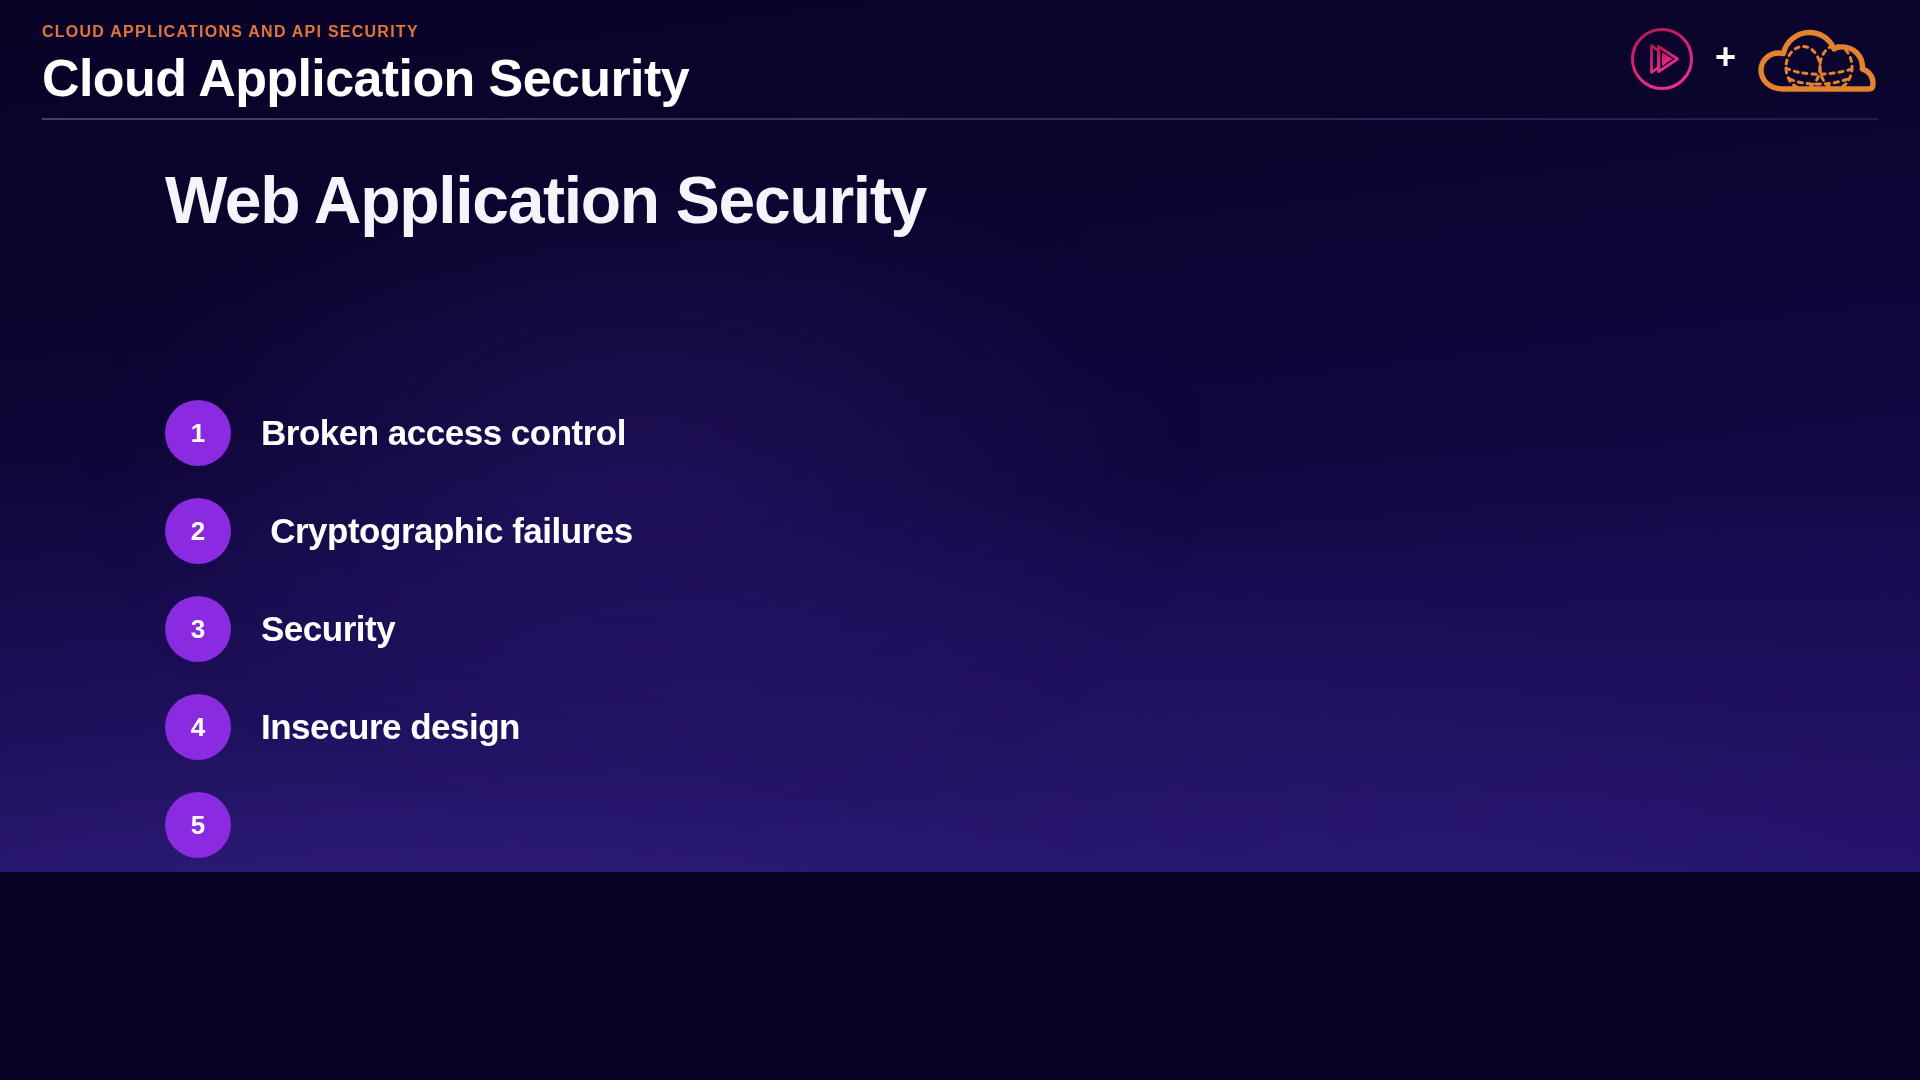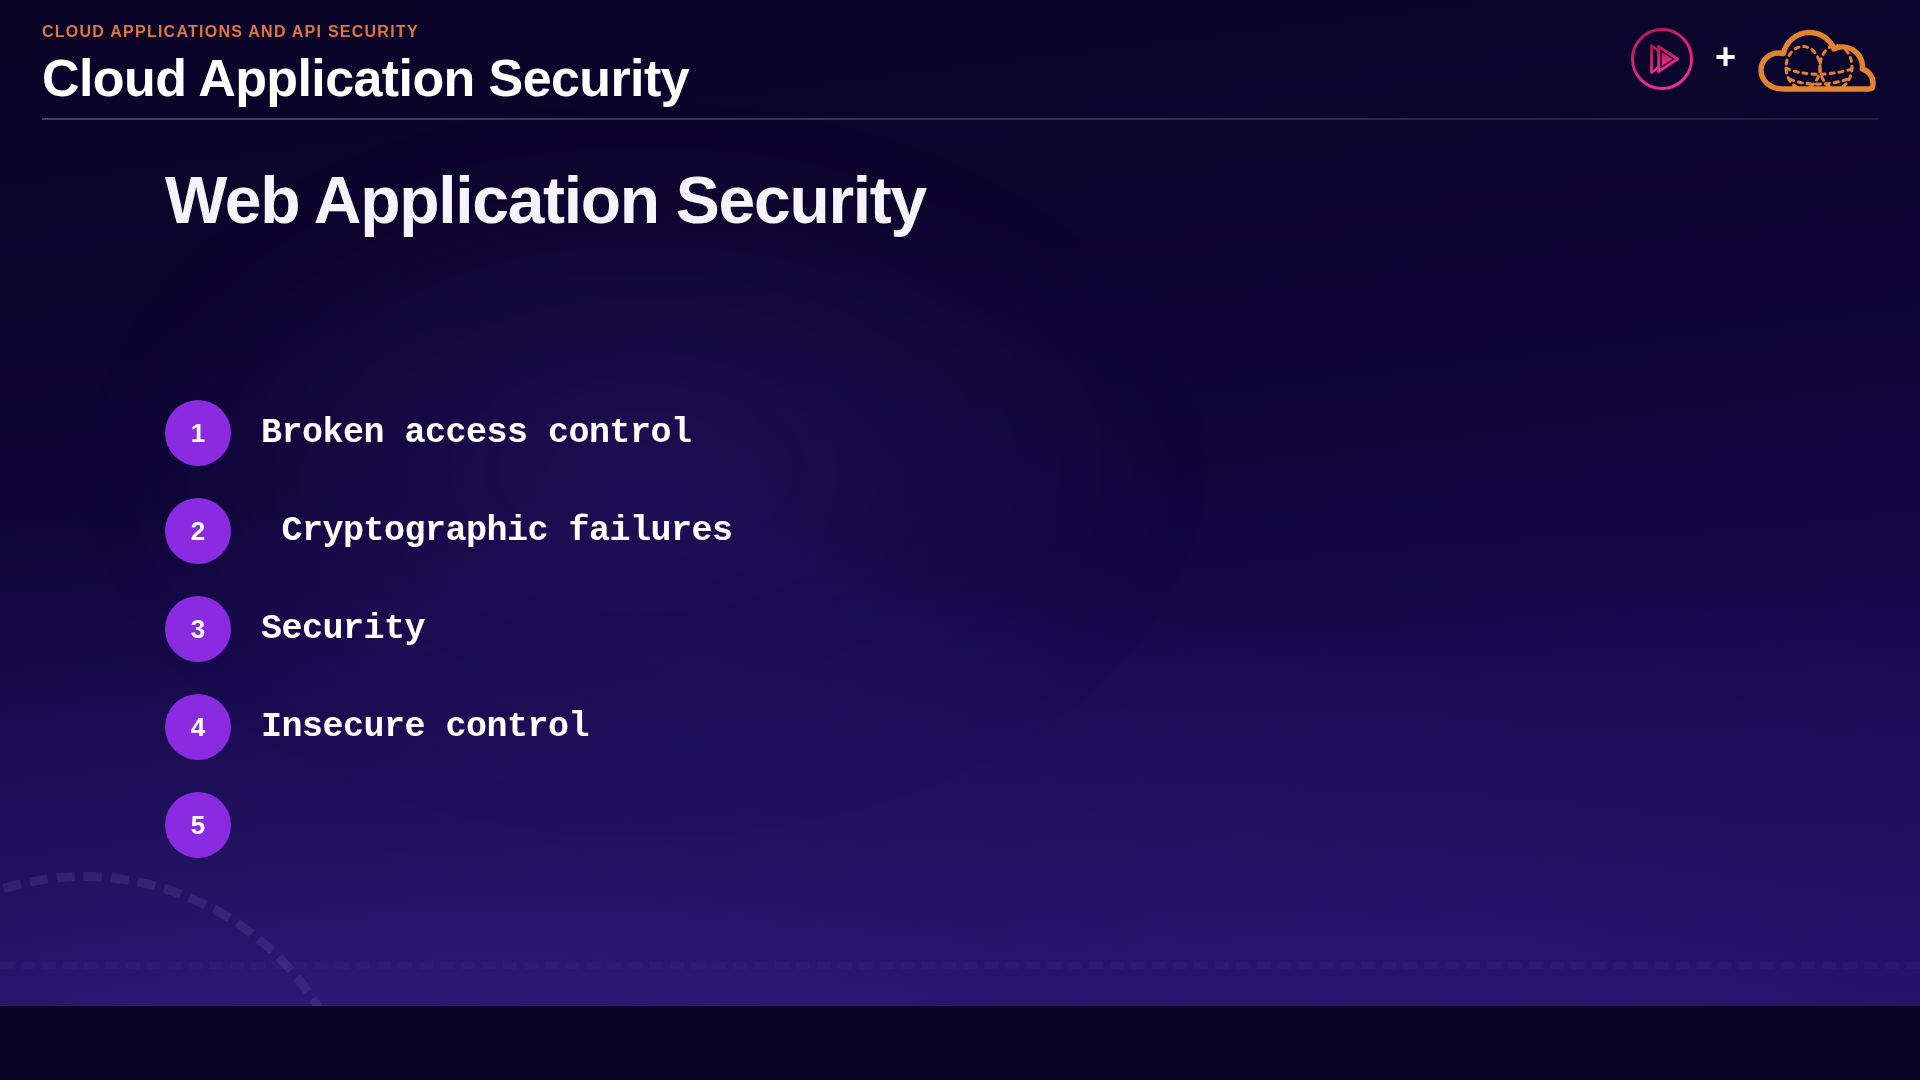--- a/index.html
+++ b/index.html
@@ -9,21 +9,21 @@
     width: 1920px;
     height: 1080px;
     overflow: hidden;
     background: #0a0328;
     font-family: "Liberation Sans", sans-serif;
   }
 
   #slide {
     position: relative;
     width: 1920px;
-    height: 1006px;
+    height: 872px;
     overflow: hidden;
     
     background:
       radial-gradient(120% 95% at 18% 118%, rgba(62, 40, 150, 0.72) 0%, rgba(45, 28, 120, 0.40) 38%, rgba(20, 9, 64, 0.0) 72%),
       radial-gradient(90% 70% at 78% 100%, rgba(48, 30, 125, 0.40) 0%, rgba(20, 9, 64, 0.0) 70%),
       linear-gradient(173deg, #0a0328 0%, #0b042c 26%, #110640 56%, #1a0b55 82%, #221066 100%);
   }
 
   
   .bg-art { position: absolute; inset: 0; pointer-events: none; }
@@ -170,21 +170,20 @@
     line-height: 1;
   }
 
   .owasp-label {
     margin-left: 30px;
     font-size: 35px;
     font-weight: 700;
     letter-spacing: -0.5px;
     color: #ffffff;
     white-space: pre;
-    font-family: Liberation Mono, monospace;
   }
 </style>
 </head>
 <body>
 
 <div id="slide">
 
   <div class="bg-art">
     <div class="glow-blob"></div>
     <div class="dot-line"></div>
@@ -251,21 +250,21 @@
         <span class="owasp-label"> Cryptographic failures</span>
       </div>
 
       <div class="owasp-item">
         <span class="badge">3</span>
         <span class="owasp-label">Security</span>
       </div>
 
       <div class="owasp-item">
         <span class="badge">4</span>
-        <span class="owasp-label">Insecure control</span>
+        <span class="owasp-label">Insecure design</span>
       </div>
 
       <div class="owasp-item">
         <span class="badge">5</span>
       </div>
 
     </div>
   </div>
 
 </div>

